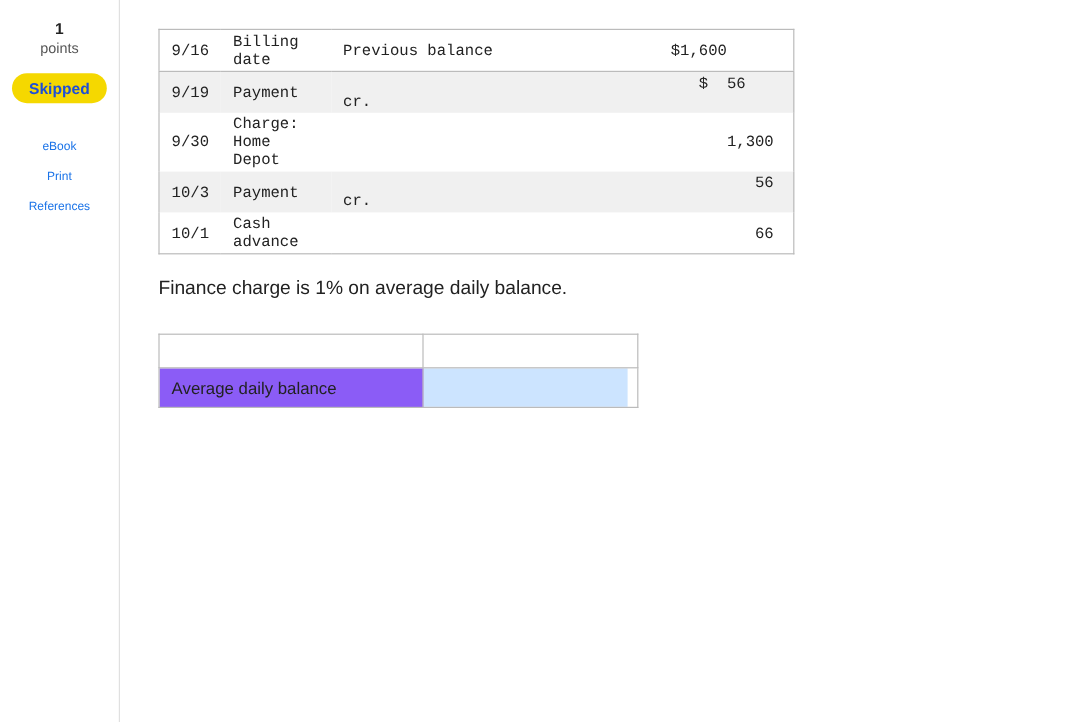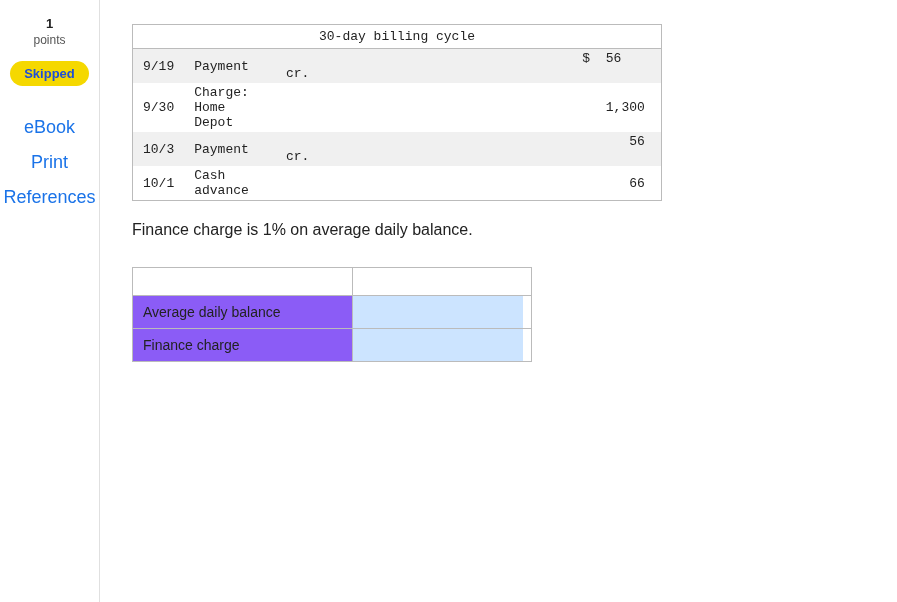--- a/index.html
+++ b/index.html
@@ -51,21 +51,21 @@
     .skipped-badge {
       background: #f5d800;
       color: #1d4ed8;
       border-radius: 20px;
       padding: 5px 14px;
       font-size: 13px;
       font-weight: 600;
       margin-bottom: 24px;
     }
     .sidebar-link {
-      font-size: 18px;
+      font-size: 10px;
       color: #1a73e8;
       text-decoration: none;
       padding: 7px 0;
       width: 100%;
       text-align: center;
       cursor: pointer;
     }
     .main {
       flex: 1;
       padding: 24px 32px;
@@ -150,22 +150,24 @@
     <div class="skipped-badge">Skipped</div>
     <a class="sidebar-link">eBook</a>
     <a class="sidebar-link">Print</a>
     <a class="sidebar-link">References</a>
   </div>
 
   <div class="main">
 
     <table class="billing-table">
       <tbody>
-          <tr class="billing-header-row">
-        <td colspan="3">30-day billing cycle</td>
+      <tr>
+        <td>9/16</td>
+        <td>Billing date</td>
+        <td>Previous balance &nbsp;&nbsp;&nbsp;&nbsp;&nbsp;&nbsp;&nbsp;&nbsp;&nbsp;&nbsp;&nbsp;&nbsp;&nbsp;&nbsp;&nbsp;&nbsp;&nbsp; $1,600</td>
       </tr>
       <tr class="stripe">
         <td>9/19</td>
         <td>Payment</td>
         <td>&nbsp;&nbsp;&nbsp;&nbsp;&nbsp;&nbsp;&nbsp;&nbsp;&nbsp;&nbsp;&nbsp;&nbsp;&nbsp;&nbsp;&nbsp;&nbsp;&nbsp;&nbsp;&nbsp;&nbsp;&nbsp;&nbsp;&nbsp;&nbsp;&nbsp;&nbsp;&nbsp;&nbsp;&nbsp;&nbsp;&nbsp;&nbsp;&nbsp;&nbsp;&nbsp;&nbsp;&nbsp;&nbsp;$&nbsp; 56 cr.</td>
       </tr>
       <tr>
         <td>9/30</td>
         <td>Charge: Home Depot</td>
         <td>&nbsp;&nbsp;&nbsp;&nbsp;&nbsp;&nbsp;&nbsp;&nbsp;&nbsp;&nbsp;&nbsp;&nbsp;&nbsp;&nbsp;&nbsp;&nbsp;&nbsp;&nbsp;&nbsp;&nbsp;&nbsp;&nbsp;&nbsp;&nbsp;&nbsp;&nbsp;&nbsp;&nbsp;&nbsp;&nbsp;&nbsp;&nbsp;&nbsp;&nbsp;&nbsp;&nbsp;&nbsp;&nbsp;&nbsp;&nbsp;&nbsp;1,300</td>
@@ -190,22 +192,16 @@
           <tr class="header-row">
         <td class="label-cell"></td>
         <td style="background:#fff; height:28px;"></td>
       </tr>
       <tr>
         <td class="label-cell">Average daily balance</td>
         <td>
           <input class="answer-input" type="text" style="">
         </td>
       </tr>
-      <tr>
-        <td class="label-cell">Finance charge</td>
-        <td>
-          <input class="answer-input" type="text" style="">
-        </td>
-      </tr>
     </tbody>
       </table>
   </div>
 </div>
 
 </body></html>

